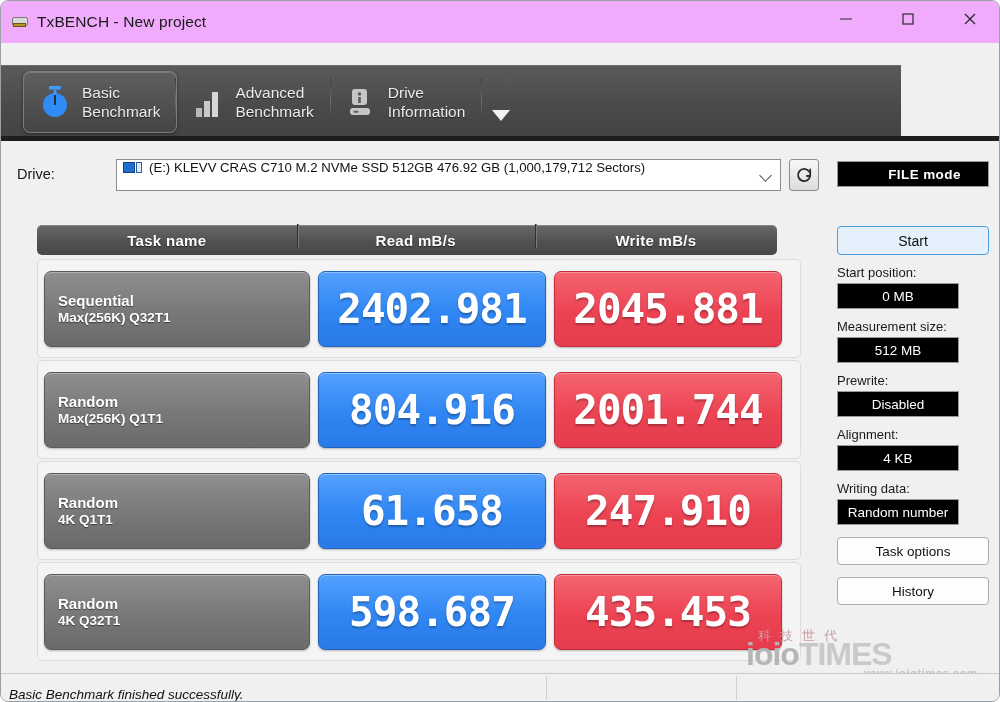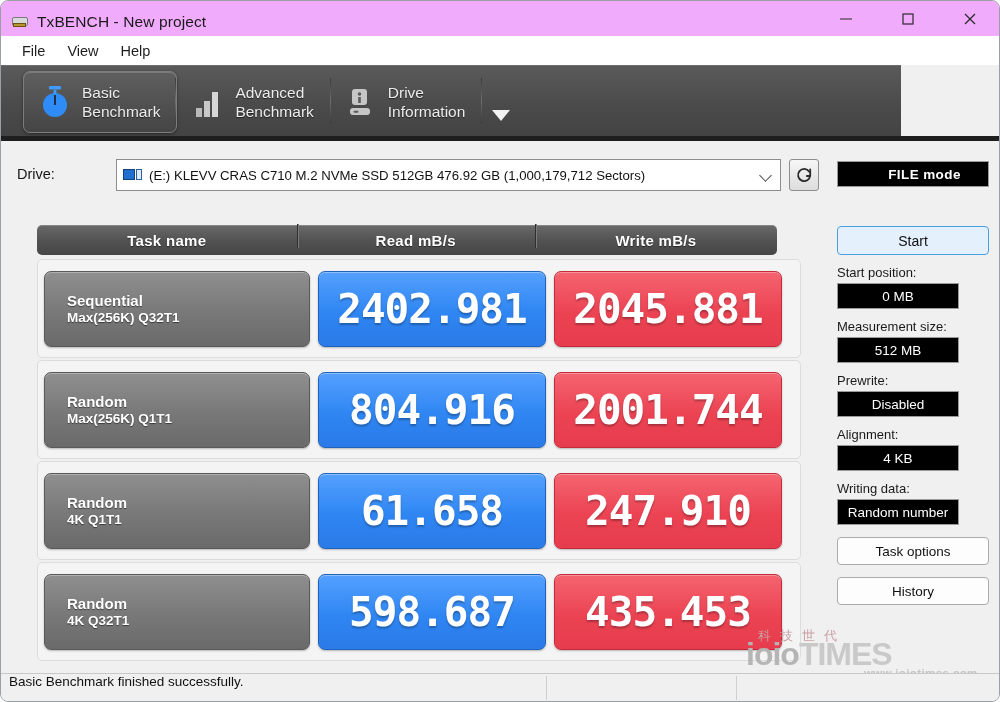--- a/index.html
+++ b/index.html
@@ -118,21 +118,21 @@
   .driverow {
     position: absolute; top: 158px; left: 0; width: 1000px; height: 36px;
   }
   .drive-label {
     position: absolute; left: 16px; top: 7px;
     font-size: 14.5px; color: #171717;
   }
   .drive-combo {
     position: absolute; left: 115px; top: 0; width: 665px; height: 32px;
     background: #ffffff; border: 1px solid #8d8d8d;
-    display: flex; align-items: center;
+    display: flex; align-items: flex-start;
   }
   .drive-icon { width: 20px; height: 16px; margin-left: 6px; position: relative; flex: 0 0 20px; }
   .di-a { position: absolute; left: 0; top: 2px; width: 12px; height: 11px; background: #1f6fd0; border: 1px solid #13407a; }
   .di-b { position: absolute; left: 13px; top: 2px; width: 6px; height: 11px; background: #dfe9f7; border: 1px solid #2a5fa8; }
   .drive-text {
     font-size: 13.2px; color: #121212; margin-left: 6px;
     white-space: nowrap; overflow: hidden;
   }
   .drive-arrow {
     position: absolute; right: 10px; top: 11px;
@@ -180,21 +180,21 @@
   }
   .cell {
     height: 76px; border-radius: 7px;
     display: flex; flex-direction: column; justify-content: center;
   }
   .cell-task {
     width: 266px; margin-left: 6px;
     background: linear-gradient(#8f8f8f, #787878 55%, #6a6a6a);
     border: 1px solid #5a5a5a;
     box-shadow: inset 0 1px 0 rgba(255,255,255,.3), 0 1px 2px rgba(0,0,0,.25);
-    padding-left: 22px;
+    padding-left: 13px;
   }
   .task-l1 { color: #ffffff; font-size: 15px; font-weight: bold; text-shadow: 0 1px 1px rgba(0,0,0,.5); }
   .task-l2 { color: #ffffff; font-size: 13.5px; font-weight: bold; text-shadow: 0 1px 1px rgba(0,0,0,.5); margin-top: 1px; }
   .cell-val {
     width: 228px; margin-left: 8px;
     align-items: center; justify-content: center;
     font-size: 41px; font-weight: bold; color: #ffffff;
     font-family: "DejaVu Sans Mono", monospace;
     letter-spacing: -1px;
     text-shadow: 0 2px 2px rgba(0,0,0,.28);
@@ -263,21 +263,21 @@
     position: absolute; left: 118px; top: 48px;
     font-size: 11.5px; font-weight: bold; color: #c4c4c4; letter-spacing: .4px;
   }
 
   
   .statusbar {
     position: absolute; left: 0; bottom: 0; width: 1000px; height: 28px;
     background: #f0f0f0; border-top: 1px solid #c8c8c8;
     display: flex; align-items: center;
   }
-  .sb-pane { height: 28px; display: flex; align-items: flex-start; position: relative; }
+  .sb-pane { height: 28px; display: flex; align-items: flex-end; position: relative; font-style: italic; }
   .sb-main { width: 545px; padding-left: 8px; }
   .sb-mid { width: 190px; }
   .sb-end { flex: 1; }
   .sb-pane + .sb-pane::before {
     content: ""; position: absolute; left: 0; top: 2px; height: 24px; width: 1px;
     background: #cfcfcf;
   }
   .sb-text { font-size: 13.5px; color: #111111; }
 </style>
 </head>
@@ -304,25 +304,20 @@
       </div>
       <div class="wc">
         <svg width="16" height="16" viewBox="0 0 16 16">
             <line x1="3" y1="3" x2="13" y2="13" stroke="#2b2b2b" stroke-width="1.3"></line>
             <line x1="13" y1="3" x2="3" y2="13" stroke="#2b2b2b" stroke-width="1.3"></line>
           </svg>
       </div>
     </div>
   </div>
 
-  <div class="menubar">
-    <div class="menuitem">File</div>
-    <div class="menuitem">View</div>
-    <div class="menuitem">Help</div>
-  </div>
 
   <div class="tabstrip">
 
     <div class="tab active">
       <div class="tab-icon">
         <svg width="34" height="38" viewBox="0 0 34 38">
           <rect x="11" y="3" width="12" height="3.4" rx="1.2" fill="#3f9bff"></rect>
           <circle cx="17" cy="22" r="12" fill="#2f8cf7"></circle>
           <rect x="15.6" y="7" width="2.8" height="4" fill="#3f9bff"></rect>
           <line x1="17" y1="22" x2="17" y2="12" stroke="#1a1a1a" stroke-width="1.6"></line>

